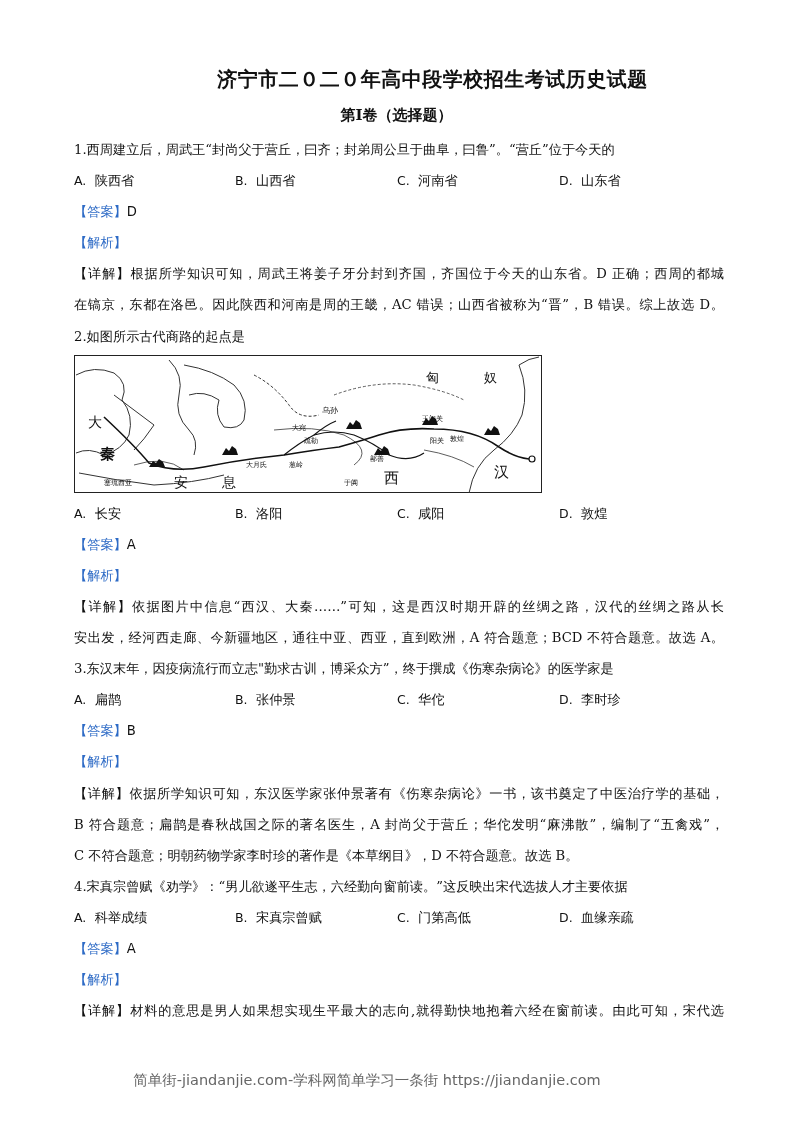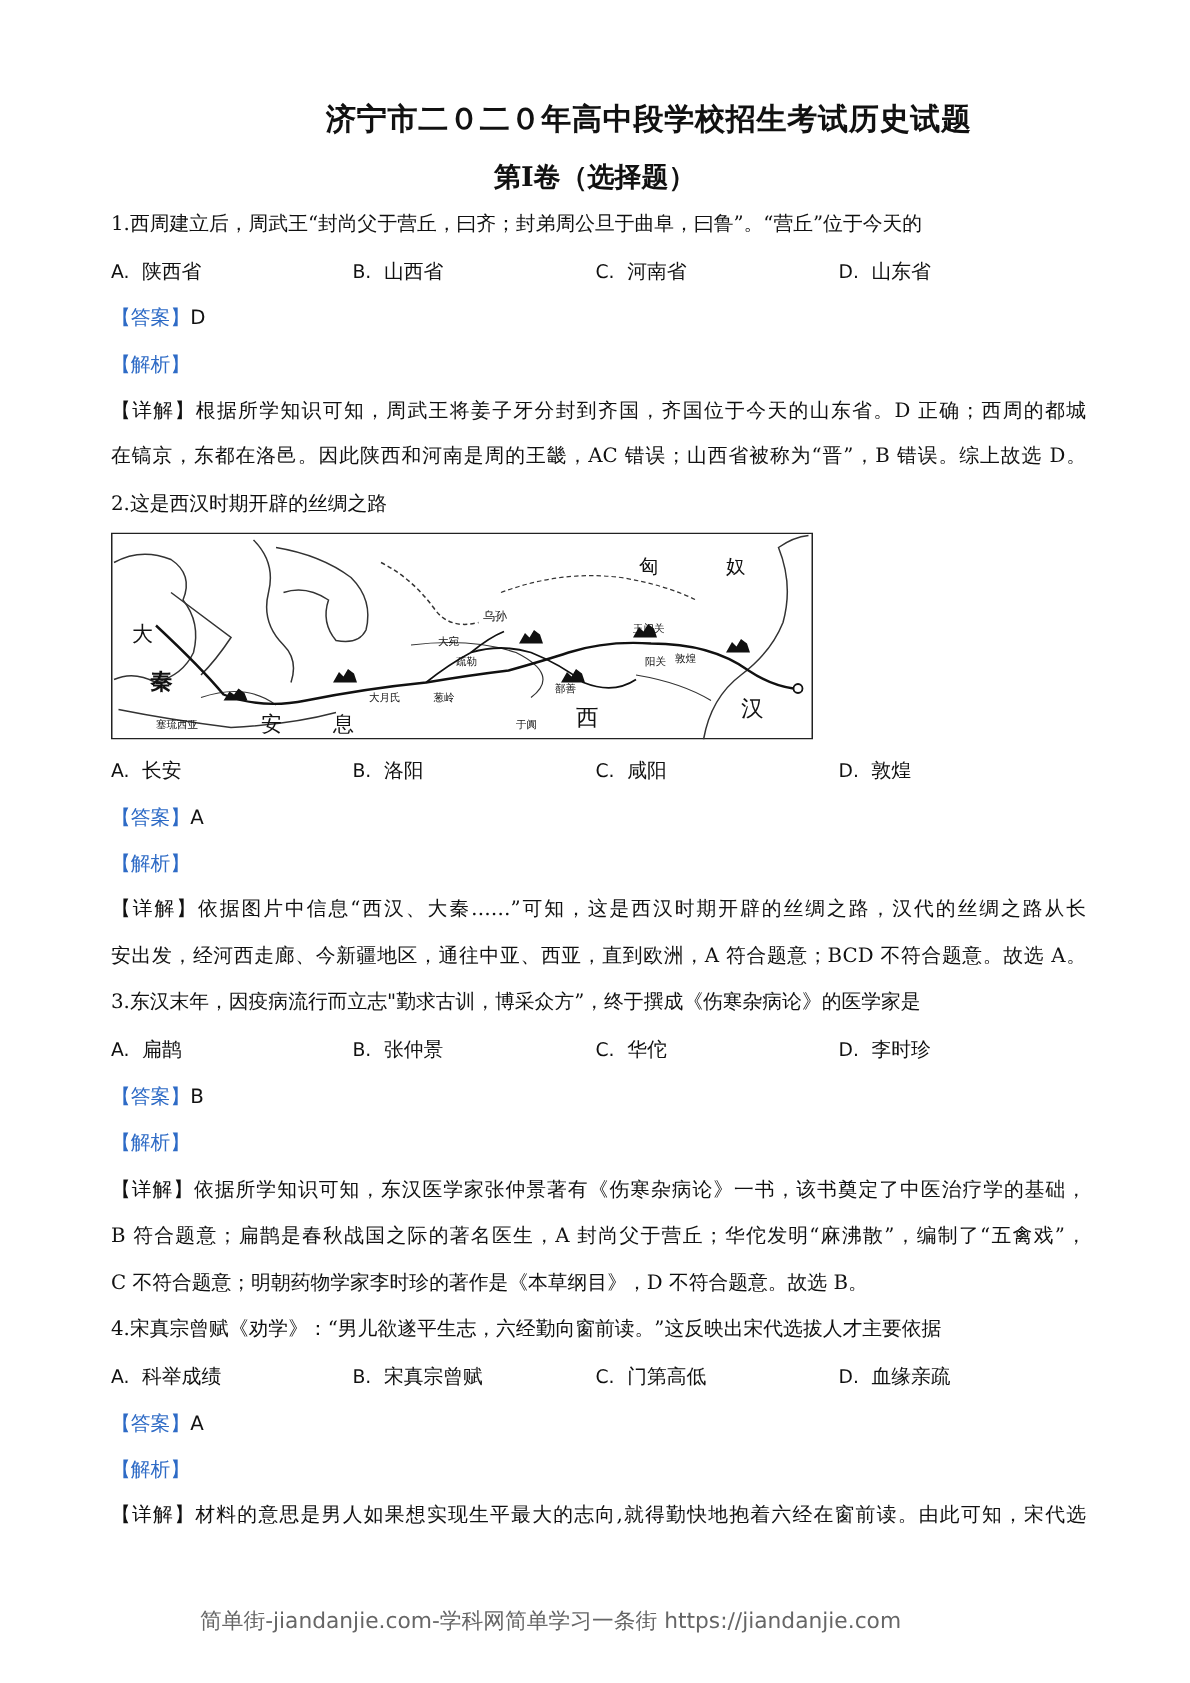--- a/index.html
+++ b/index.html
@@ -2,25 +2,25 @@
 <html><head>
 <meta charset="utf-8">
 <style>
   html, body { margin: 0; padding: 0; background: #ffffff; }
   body { width: 793px; height: 1122px; position: relative; overflow: hidden;
     font-family: "DejaVu Serif", "Liberation Serif", serif; color: #111; }
   .page { position: absolute; left: 0; top: 0; width: 793px; height: 1122px; }
   .title { position: absolute; top: 66px; left: 0; width: 793px; text-align: center;
     font-size: 20px; font-weight: bold; letter-spacing: 0.5px; margin-left: 36px; }
   .subtitle { position: absolute; top: 106px; left: 0; width: 793px; text-align: center;
-    font-size: 18px; font-weight: bold; }
+    font-size: 15px; font-weight: bold; }
   .line { position: absolute; left: 74px; width: 650px; font-size: 13.2px; line-height: 18px;
     white-space: nowrap; }
   .just { text-align: justify; text-align-last: justify; }
-  .tag { color: #2e6bc6; font-family: Liberation Serif, serif; }
+  .tag { color: #2e6bc6; font-family: Liberation Mono, monospace; }
   .tag-val { font-family: "DejaVu Sans", "Liberation Sans", sans-serif; }
   .opts { position: absolute; left: 74px; width: 650px; height: 18px; font-size: 13.2px; }
   .opt { position: absolute; top: 0; white-space: nowrap; }
   .opt .letter { font-family: "DejaVu Sans", "Liberation Sans", sans-serif; font-size: 12.5px; }
   .map { position: absolute; left: 74px; top: 355px; width: 468px; height: 138px; }
   .footer { position: absolute; top: 1071px; left: 0; width: 734px; text-align: center;
     font-family: "DejaVu Sans", "Liberation Sans", sans-serif; font-size: 14.5px; color: #666; }
   .map-label { font-family: "DejaVu Serif", serif; fill: #111; }
 </style>
 </head>
@@ -45,21 +45,21 @@
   </div>
   <div class="line" style="top:234px">
     <span class="tag">【解析】</span>
   </div>
   <div class="line just" style="top:265px">
     <span class="tag" style="color:#111">【详解】</span><span>根据所学知识可知，周武王将姜子牙分封到齐国，齐国位于今天的山东省。D 正确；西周的都城</span>
   </div>
   <div class="line just" style="top:296px">在镐京，东都在洛邑。因此陕西和河南是周的王畿，AC 错误；山西省被称为“晋”，B 错误。综上故选 D。</div>
 
   <div class="line" style="top:328px">
-    <span>2.</span><span>这是西汉时期开辟的丝绸之路</span>
+    <span>2.</span><span>如图所示古代商路的起点是</span>
   </div>
 
   <svg class="map" viewBox="0 0 468 138" xmlns="http://www.w3.org/2000/svg">
     <rect x="0.5" y="0.5" width="467" height="137" fill="#fff" stroke="#222" stroke-width="1"></rect>
 
     <path d="M2 20 Q20 10 40 18 Q55 28 48 45 Q60 60 55 80 Q48 95 30 100 Q15 92 2 98" fill="none" stroke="#333" stroke-width="1"></path>
     <path d="M40 40 Q60 55 80 70 Q70 85 60 95" fill="none" stroke="#333" stroke-width="1"></path>
     <path d="M95 5 Q110 20 105 40 Q100 60 115 75 Q125 85 120 100" fill="none" stroke="#333" stroke-width="1"></path>
     <path d="M110 10 Q140 15 160 30 Q175 45 170 65 Q165 75 150 72 Q140 60 145 45 Q130 35 115 40" fill="none" stroke="#333" stroke-width="1"></path>
     <path d="M180 20 Q200 30 215 50 Q225 65 245 60" fill="none" stroke="#333" stroke-width="1" stroke-dasharray="3,2"></path>

